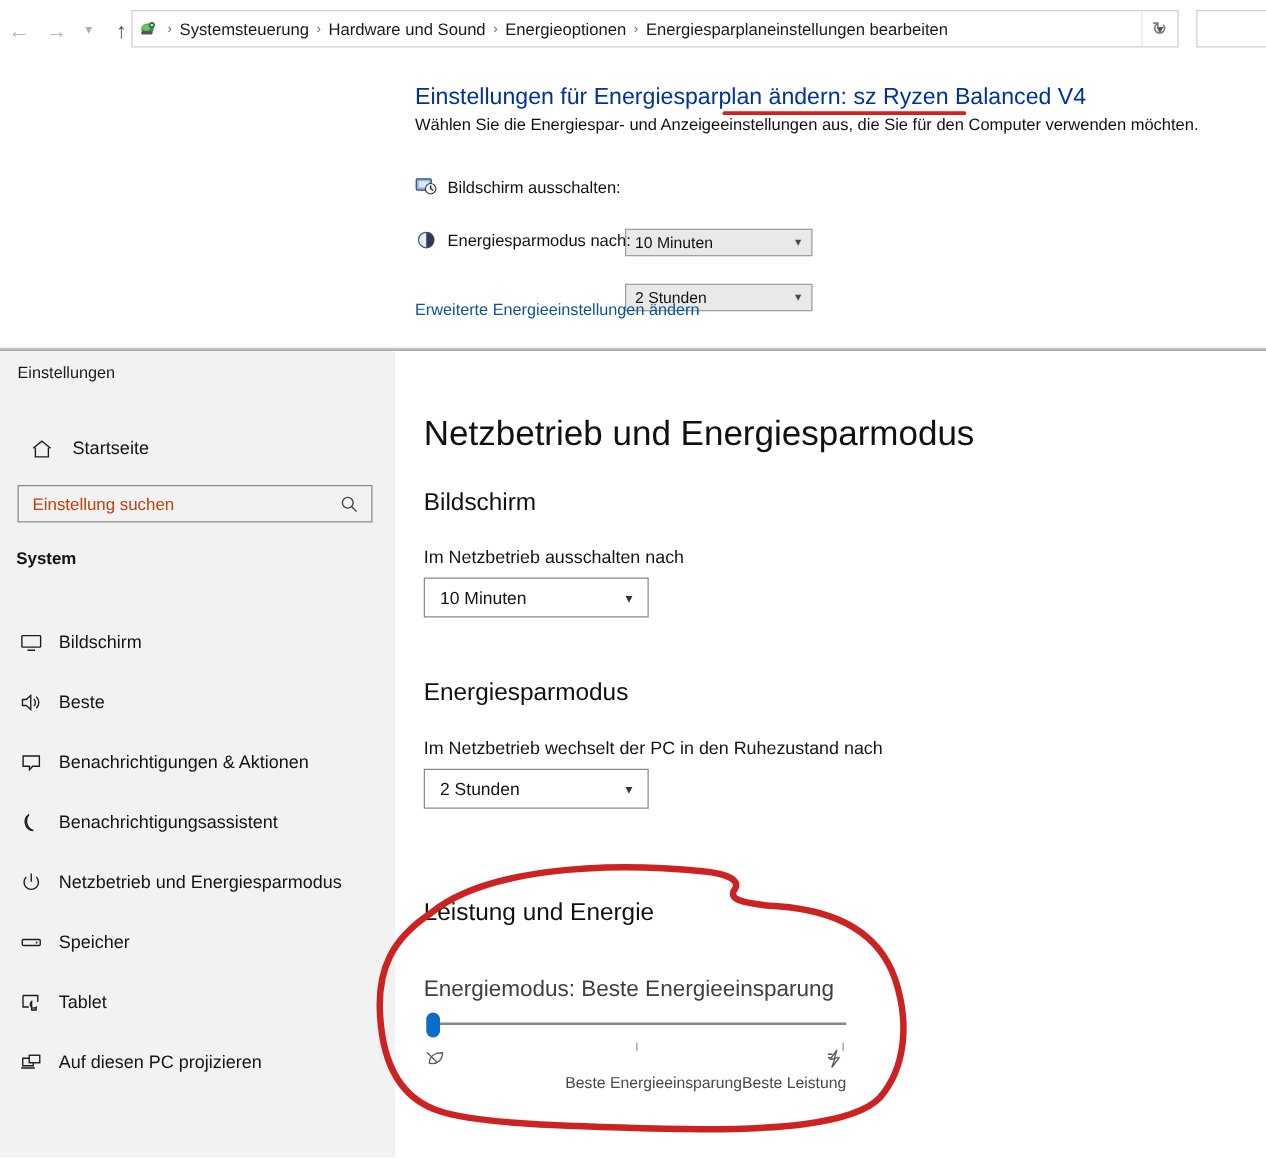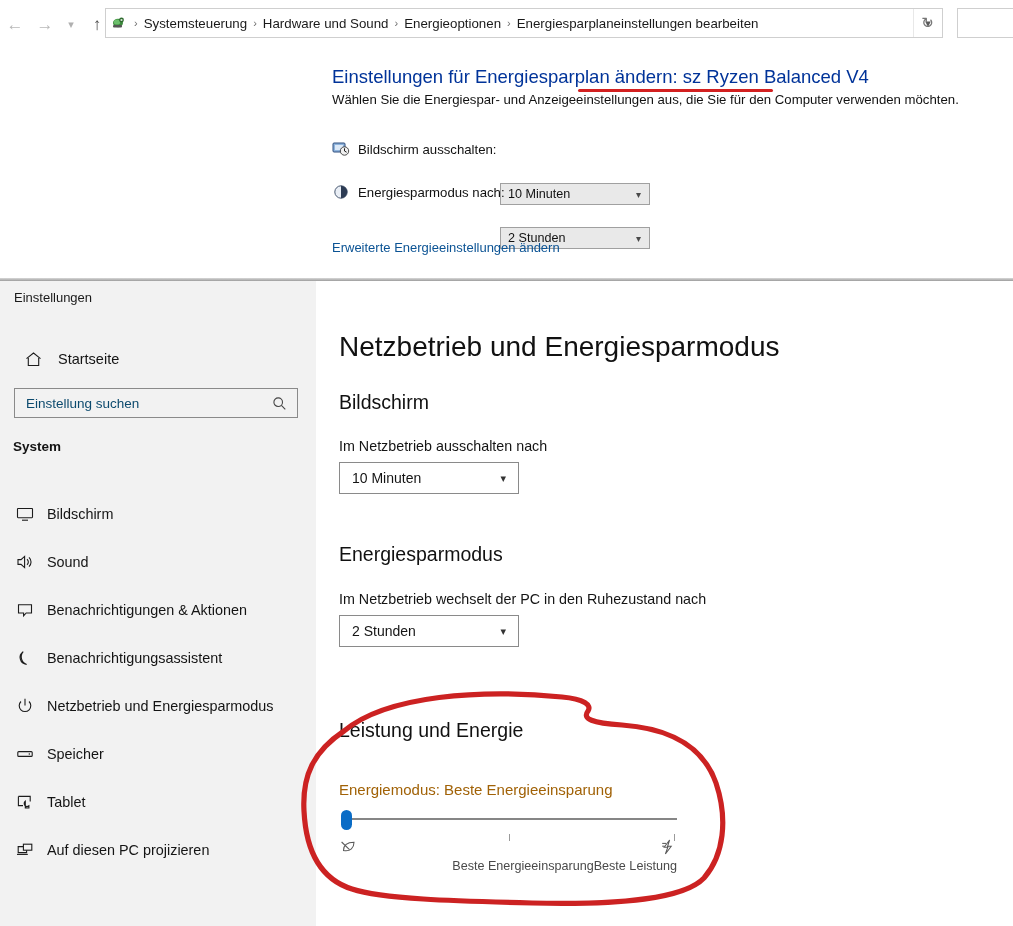--- a/index.html
+++ b/index.html
@@ -99,21 +99,21 @@
     display:flex; align-items:center; padding-left:13px; box-sizing:border-box;
   }
   .home-row .ico { width:24px; display:flex; align-items:center; justify-content:flex-start; color:#222; }
   .home-row .lb { font-size:14.5px; color:#141414; margin-left:10px; }
 
   .search-field {
     position:absolute; left:14px; top:107px; width:284px; height:30px;
     border:1px solid #8a8a8a; background:#f2f2f2; box-sizing:border-box;
     display:flex; align-items:center;
   }
-  .search-field .sv { flex:1; padding-left:11px; font-size:13.5px; color:#0c4a6e; }
+  .search-field .sv { flex:1; padding-left:11px; font-size:13.5px; color:#c2410c; }
   .search-field .si { padding-right:10px; color:#444; font-size:14px; display:flex; }
 
   .sec-head {
     position:absolute; left:13px; top:158px;
     font-size:13.5px; font-weight:bold; color:#141414;
   }
 
   .nav-list { position:absolute; left:0; top:209px; width:316px; }
   .nav-item {
     height:48px; display:flex; align-items:center; padding-left:13px; box-sizing:border-box;
@@ -134,21 +134,21 @@
   .fld-label { position:absolute; left:23px; font-size:14.3px; color:#141414; white-space:nowrap; }
   .combo {
     position:absolute; left:23px; width:180px; height:32px; box-sizing:border-box;
     border:1px solid #8a8a8a; background:#fff;
     display:flex; align-items:center;
   }
   .combo .cv { flex:1; padding-left:12px; font-size:14px; color:#141414; }
   .combo .ch { padding-right:12px; color:#333; font-size:11px; }
 
   
-  .mode-label { position:absolute; left:23px; top:500px; font-size:15px; color:#a16207; white-space:nowrap; }
+  .mode-label { position:absolute; left:23px; top:500px; font-size:18px; color:#404040; white-space:nowrap; }
   .slider-wrap { position:absolute; left:23px; top:528px; width:338px; height:20px; }
   .slider-track {
     position:absolute; left:8px; top:9px; width:330px; height:2px; background:#868686;
   }
   .slider-thumb {
     position:absolute; left:2px; top:1px; width:11px; height:20px;
     background:#0a6cc6; border-radius:6px;
   }
   .tick { position:absolute; width:1px; height:7px; background:#9a9a9a; top:25px; }
   .slider-icons { position:absolute; left:23px; top:558px; width:338px; height:18px; }
@@ -286,21 +286,21 @@
         </div>
 
         <div class="nav-item">
           <span class="ico">
             <svg width="18" height="18" viewBox="0 0 18 18" fill="none" stroke="#1c1c1c" stroke-width="1.1">
               <path d="M2 6.6 L5 6.6 L8.6 3.4 L8.6 14.6 L5 11.4 L2 11.4 Z"></path>
               <path d="M11 6.2 A3.6 3.6 0 0 1 11 11.8"></path>
               <path d="M13 4.4 A6.2 6.2 0 0 1 13 13.6"></path>
             </svg>
           </span>
-          <span class="lb">Sound</span>
+          <span class="lb">Beste</span>
         </div>
 
         <div class="nav-item">
           <span class="ico">
             <svg width="18" height="18" viewBox="0 0 18 18" fill="none" stroke="#1c1c1c" stroke-width="1.1">
               <path d="M2.5 3.8 L15.5 3.8 L15.5 12 L10.2 12 L7.6 14.8 L7.6 12 L2.5 12 Z"></path>
             </svg>
           </span>
           <span class="lb">Benachrichtigungen &amp; Aktionen</span>
         </div>

